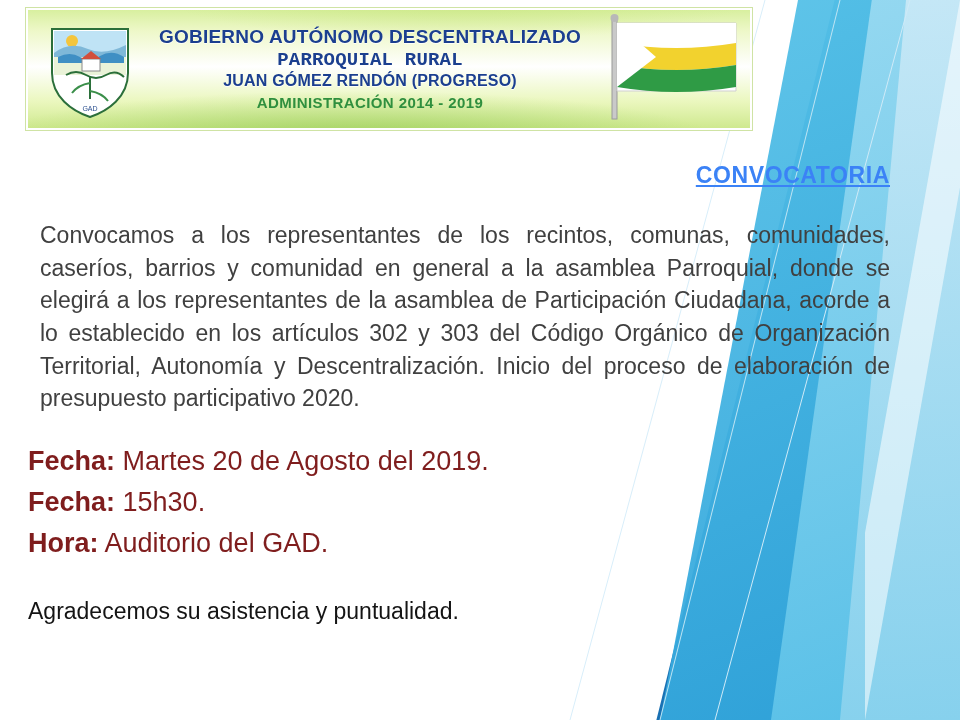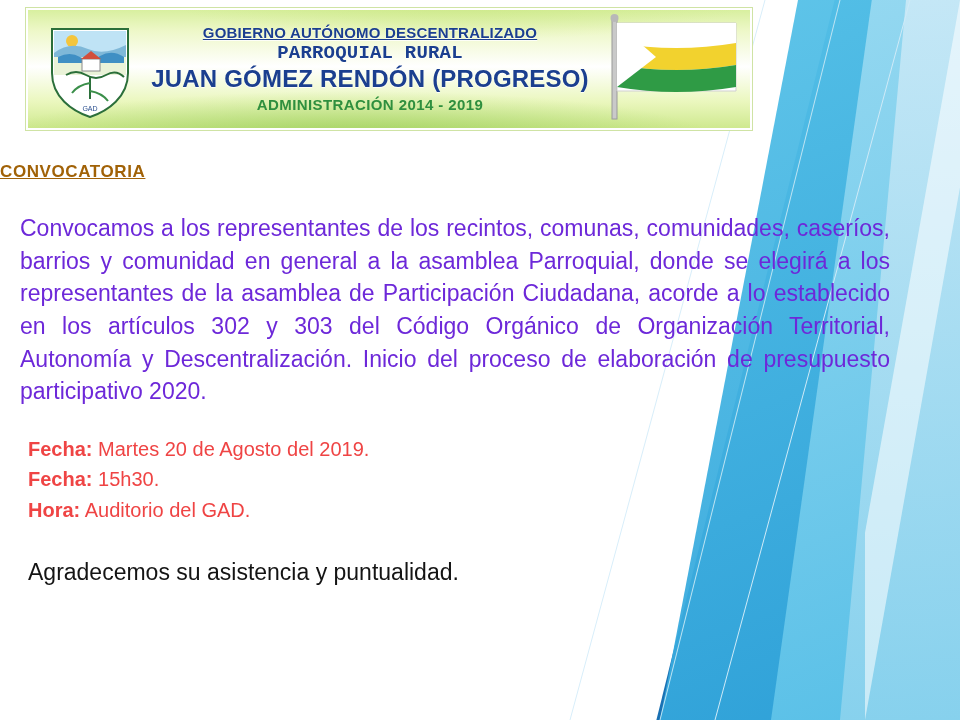--- a/index.html
+++ b/index.html
@@ -114,23 +114,23 @@
     text-align: center;
     line-height: 1.18;
     padding: 0 4px;
   }
   .bt1, .bt2, .bt3 {
     font-weight: bold;
     color: #1b3f8f;
     letter-spacing: .2px;
     text-shadow: 0 1px 0 rgba(255,255,255,.8);
   }
-  .bt1 { font-size: 15px; text-decoration: underline; }
+  .bt1 { font-size: 19px; }
   .bt2 { font-size: 19px; font-family: Liberation Mono, monospace; }
-  .bt3 { font-size: 24px; margin-top: 1px; }
+  .bt3 { font-size: 16px; margin-top: 1px; }
   .bt4 {
     font-size: 15px;
     font-weight: bold;
     color: #2f8f3e;
     margin-top: 3px;
     letter-spacing: .4px;
   }
 
   
   .flag-wrap {
@@ -146,41 +146,41 @@
   
   .doc {
     position: absolute;
     left: 0;
     top: 132px;
     width: 920px;
     z-index: 2;
     color: #1a1a1a;
   }
   .title {
-    text-align: left;
-    font-size: 17px;
+    text-align: right;
+    font-size: 23px;
     font-weight: bold;
-    color: #a16207;
+    color: #3b82f6;
     letter-spacing: .6px;
     text-decoration: underline;
     margin: 30px 0 0 0;
     padding-right: 30px;
   }
   .para {
-    margin: 30px 30px 0 20px;
+    margin: 30px 30px 0 40px;
     font-size: 23px;
     line-height: 1.42;
     text-align: justify;
-    color: #6d28d9;
+    color: #404040;
   }
   .details {
     margin: 26px 0 0 28px;
-    font-size: 20px;
+    font-size: 27px;
     line-height: 1.52;
-    color: #ef4444;
+    color: #7f1d1d;
   }
   .details .lbl { font-weight: bold; }
   .closing {
     margin: 34px 0 0 28px;
     font-size: 23px;
     color: #141414;
   }
 </style>
 </head>
 <body>

